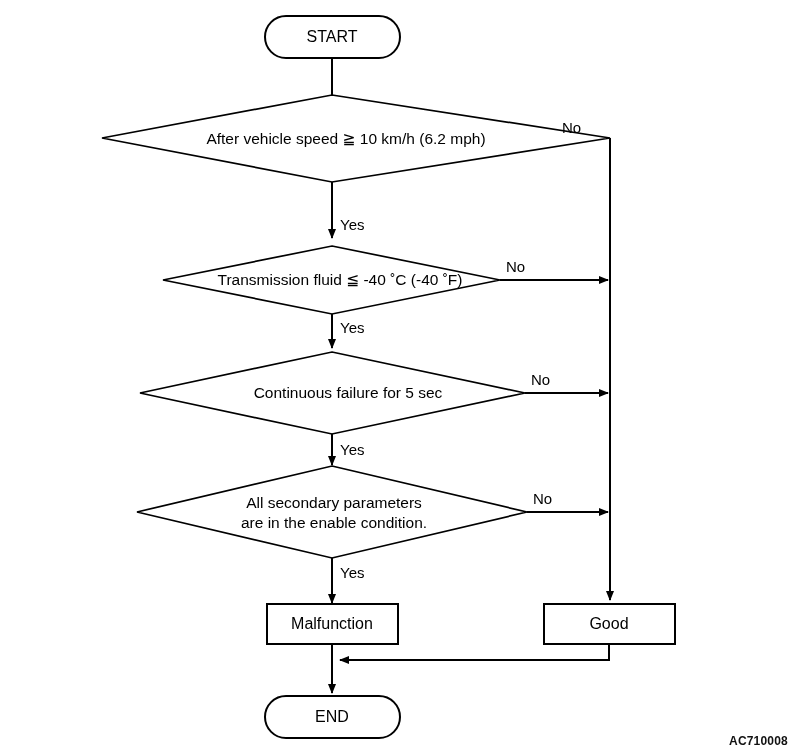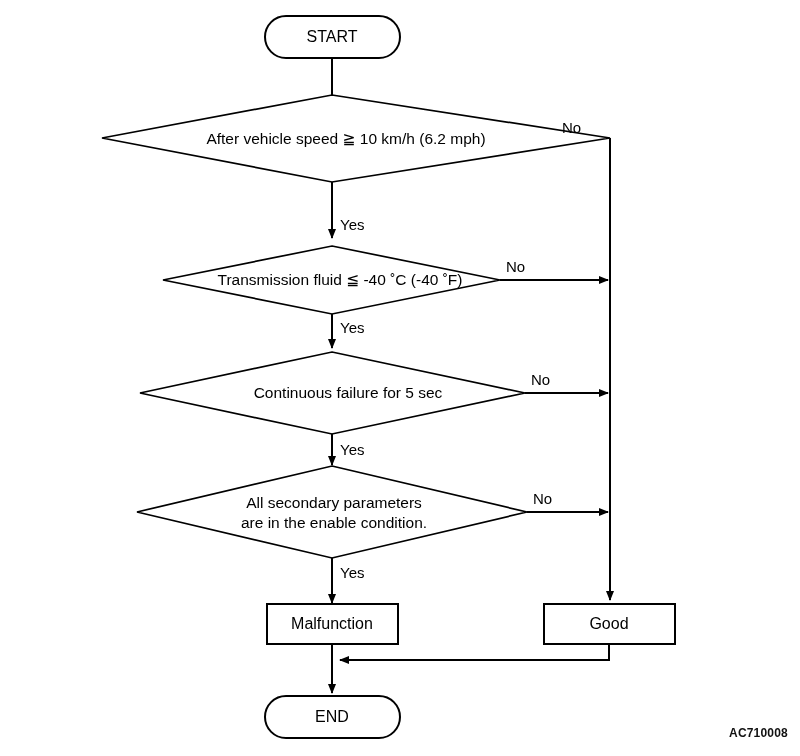--- a/index.html
+++ b/index.html
@@ -58,21 +58,21 @@
   }
   .edge-label {
     font-family: "Liberation Sans", sans-serif;
     font-size: 15px;
     fill: #000000;
     text-anchor: start;
   }
   .ref-code {
     position: absolute;
     right: 12px;
-    bottom: 16px;
+    bottom: 8px;
     font-family: "Liberation Sans", sans-serif;
     font-size: 12px;
     font-weight: bold;
     letter-spacing: 0.2px;
     color: #111111;
   }
 </style>
 </head>
 <body>
 

